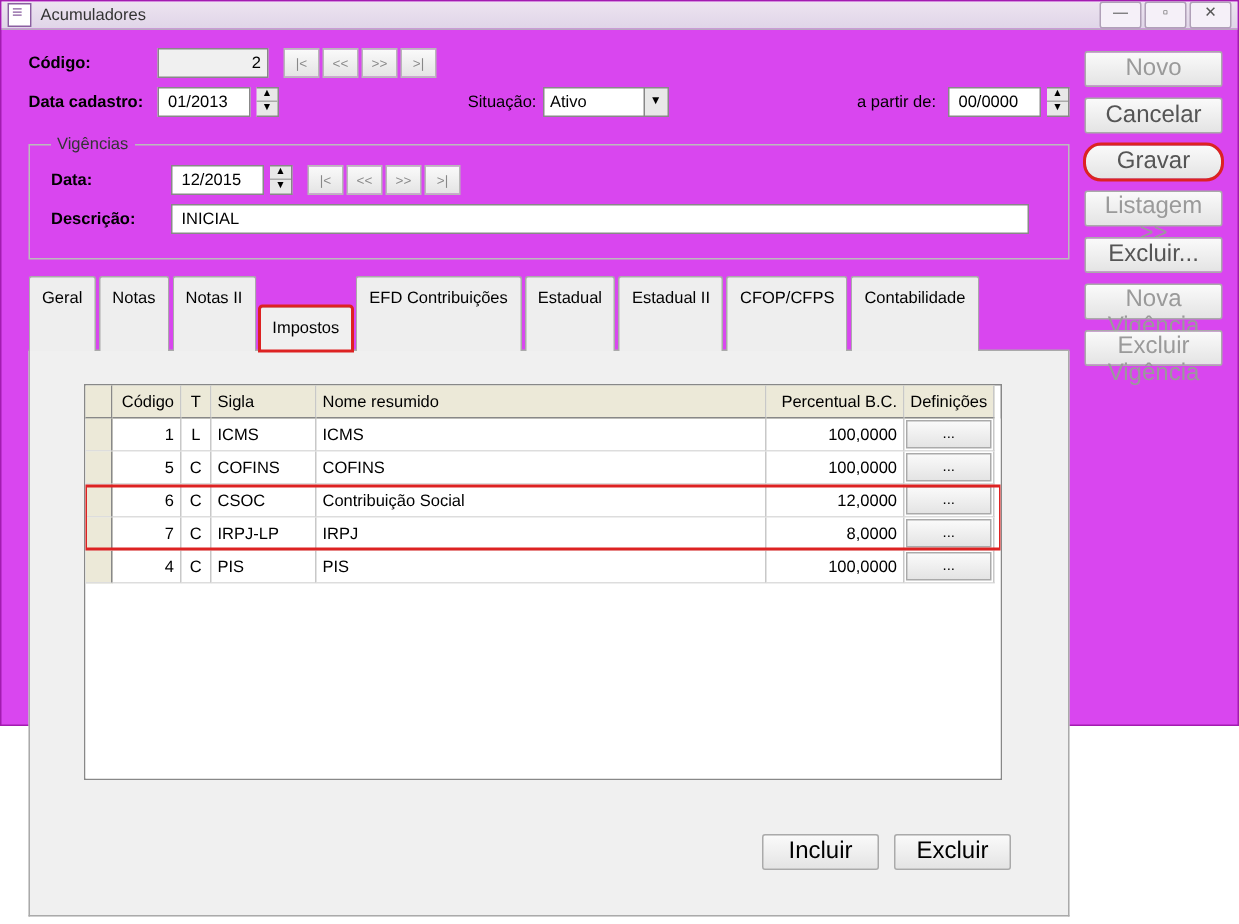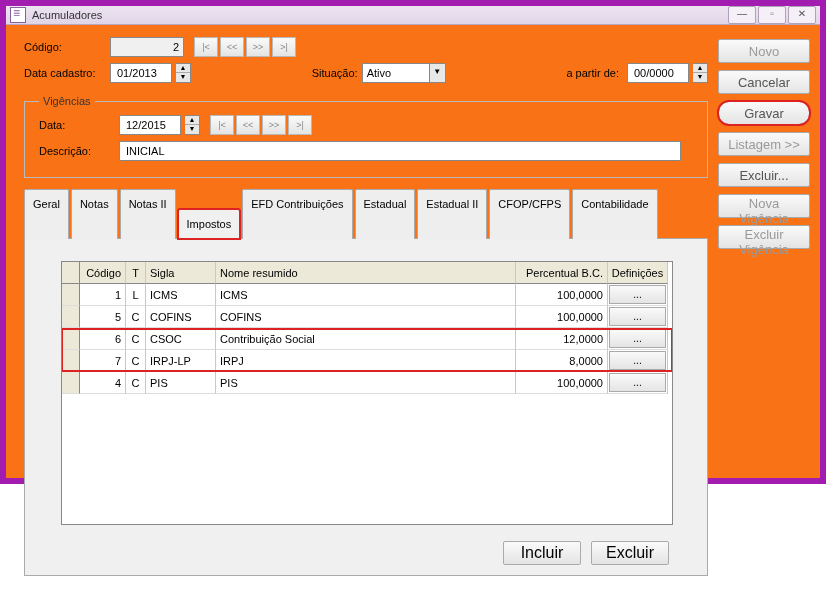--- a/index.html
+++ b/index.html
@@ -8,22 +8,22 @@
     font-family: Tahoma, Arial, sans-serif;
     font-size: 11px;
     background: #fff;
     width: 826px;
     height: 616px;
     overflow: hidden;
   }
   .window {
     width: 826px;
     height: 484px;
-    border: 6px solid #a21caf;
-    background: #f97316;
+    border: 1px solid #a21caf;
+    background: #d946ef;
     display: flex;
     flex-direction: column;
   }
   .titlebar {
     height: 28px;
     background: linear-gradient(#ede4f0,#e0d5e8);
     border-bottom: 1px solid #b8a8c0;
     display: flex;
     align-items: center;
     padding: 0 4px;
@@ -61,30 +61,30 @@
     display:flex;
     padding: 12px 10px 10px 18px;
     gap: 10px;
   }
   .main { flex:1; display:flex; flex-direction:column; }
   .side { width: 92px; display:flex; flex-direction:column; gap:7px; padding-top:2px;}
   .side button {
     height: 24px;
     border:1px solid #aaa;
     background:linear-gradient(#fafafa,#e4e4e4);
-    font-size:13px;
+    font-size:16px;
     color:#555;
     cursor:pointer;
     border-radius:2px;
   }
   .side button.disabled { color:#9a9a9a; }
   .side button.highlight-red { outline:2px solid #d22; outline-offset:-1px;border-radius:11px; }
 
   .row { display:flex; align-items:center; margin-bottom:6px; gap:4px;}
-  .label { width: 82px; white-space:nowrap;}
+  .label { width: 82px; white-space:nowrap;font-weight:bold;}
   .field {
     border:1px solid #888; background:#fff; height:20px;
     padding: 2px 4px; display:flex; align-items:center;
   }
   .field.readonly { background:#f0f0f0; text-align:right; justify-content:flex-end;}
   .field input { border:none; outline:none; width:100%; font:inherit; background:transparent;}
   
   .codigo-box { width:74px; }
   .nome-box { flex:1; }
   .date-box { width:62px; }
@@ -121,23 +121,24 @@
     padding:8px 8px; border:1px solid #aaa; border-bottom:none;
     background:#eee; margin-right:2px; cursor:pointer;
     position:relative; top:1px;
     border-radius:2px 2px 0 0;
   }
   .tab.active { background:#f0f0f0; border-bottom:1px solid #f0f0f0;}
   .tab.highlight-red { outline:2px solid #d22; outline-offset:-1px;margin-top:20px;}
   
   .tabpanel {
     border:1px solid #aaa; border-top:none;
-    flex:1; padding:22px 20px 10px 36px;
+    flex:1; padding:22px 20px 30px 36px;
     display:flex; flex-direction:column;
     background:#f0f0f0;
+    gap:20px;
   }
   
   .grid {
     border:1px solid #888; background:#fff;
     width: 612px;
   }
   .grid-row { display:flex; height:22px; }
   .grid-row.header .cell { background:#ece9d8; border-bottom:1px solid #888; font-weight:normal;}
   .cell {
     border-right:1px solid #c8c8c8;

